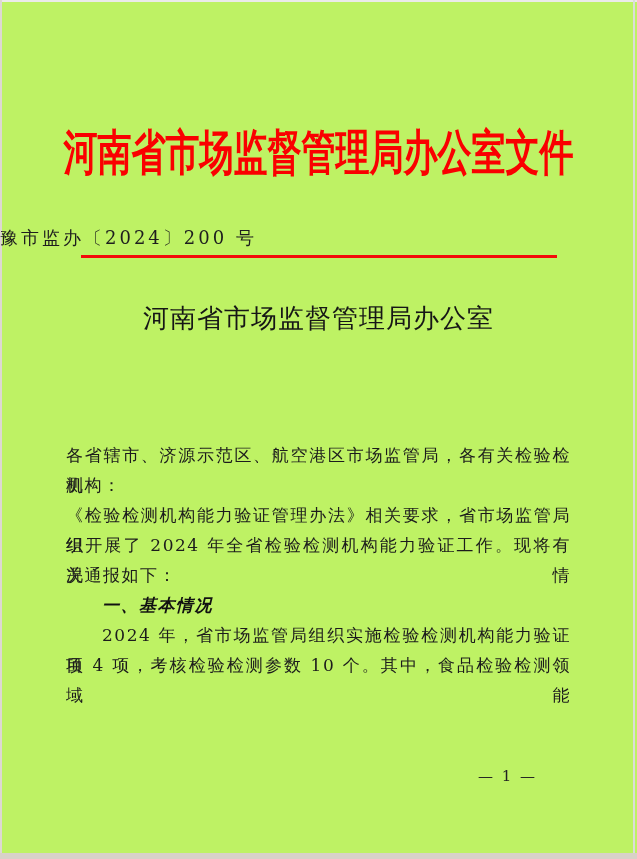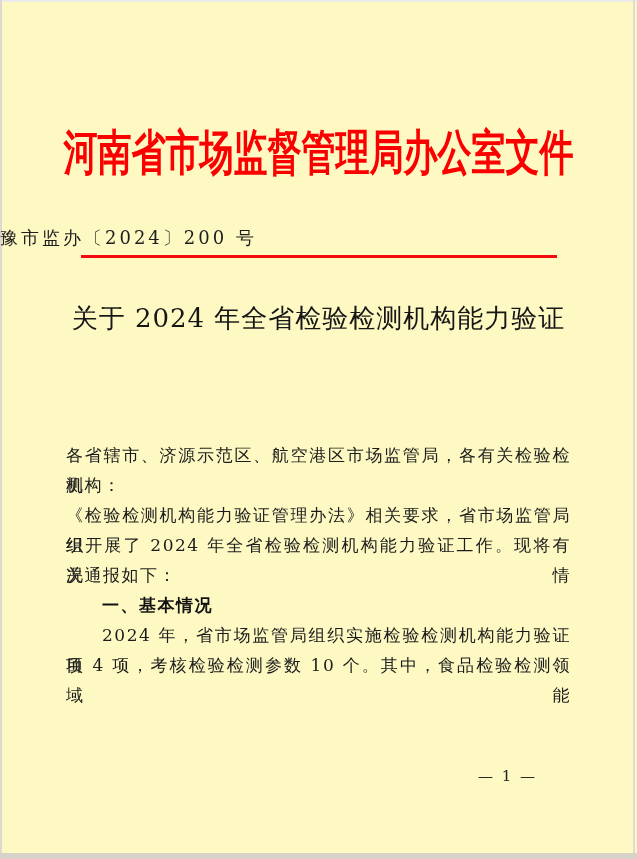--- a/index.html
+++ b/index.html
@@ -5,21 +5,21 @@
   html, body {
     margin: 0;
     padding: 0;
     background: #f4f4f2;
     font-family: "DejaVu Serif", "Liberation Serif", serif;
   }
   .page {
     position: relative;
     width: 637px;
     height: 859px;
-    background: #fef9c3;
+    background: #bef264;
     overflow: hidden;
     margin: 0;
   }
   
   .edge-top    { position: absolute; top: 0; left: 0; width: 637px; height: 2px; background: #ebebe9; }
   .edge-left   { position: absolute; top: 0; left: 0; width: 2px; height: 859px; background: #ddd8d2; }
   .edge-right  { position: absolute; top: 0; left: 633px; width: 2px; height: 859px; background: #dcdcda; }
   .edge-bottom { position: absolute; top: 853px; left: 0; width: 637px; height: 6px; background: #d8d1c8; }
 
   .org-title {
@@ -69,20 +69,21 @@
     color: #1c1c1c;
     letter-spacing: 1.5px;
   }
   .body-line { height: 30px; white-space: nowrap; }
   .body-line.fill { text-align: justify; text-align-last: justify; white-space: normal; }
   .body-line.indent { text-indent: 36px; }
   .body-line.heading {
     font-family: "DejaVu Sans", "Liberation Sans", sans-serif;
     font-weight: bold;
     color: #111111;
+    font-style: italic;
   }
   .page-number {
     position: absolute;
     top: 767px; right: 100px;
     font-size: 15px;
     letter-spacing: 2px;
     color: #222222;
     white-space: nowrap;
   }
 </style>
@@ -98,21 +99,21 @@
 
   <div class="org-title">
     <span class="stretch">河南省市场监督管理局办公室文件</span>
   </div>
 
   <div class="doc-number">豫市监办〔2024〕200 号</div>
 
   <div class="red-rule"></div>
 
   <div class="subject">
-    <div>关于 2024 年全省检验检测机构能力验证</div>
+    <div>河南省市场监督管理局办公室</div>
   </div>
 
   <div class="body-block">
     <div class="body-line fill">各省辖市、济源示范区、航空港区市场监管局，各有关检验检测</div>
     <div class="body-line">机构：</div>
     <div class="body-line fill">《检验检测机构能力验证管理办法》相关要求，省市场监管局组</div>
     <div class="body-line fill">织开展了 2024 年全省检验检测机构能力验证工作。现将有关情</div>
     <div class="body-line">况通报如下：</div>
     <div class="body-line heading indent">一、基本情况</div>
     <div class="body-line fill indent">2024 年，省市场监管局组织实施检验检测机构能力验证项</div>

